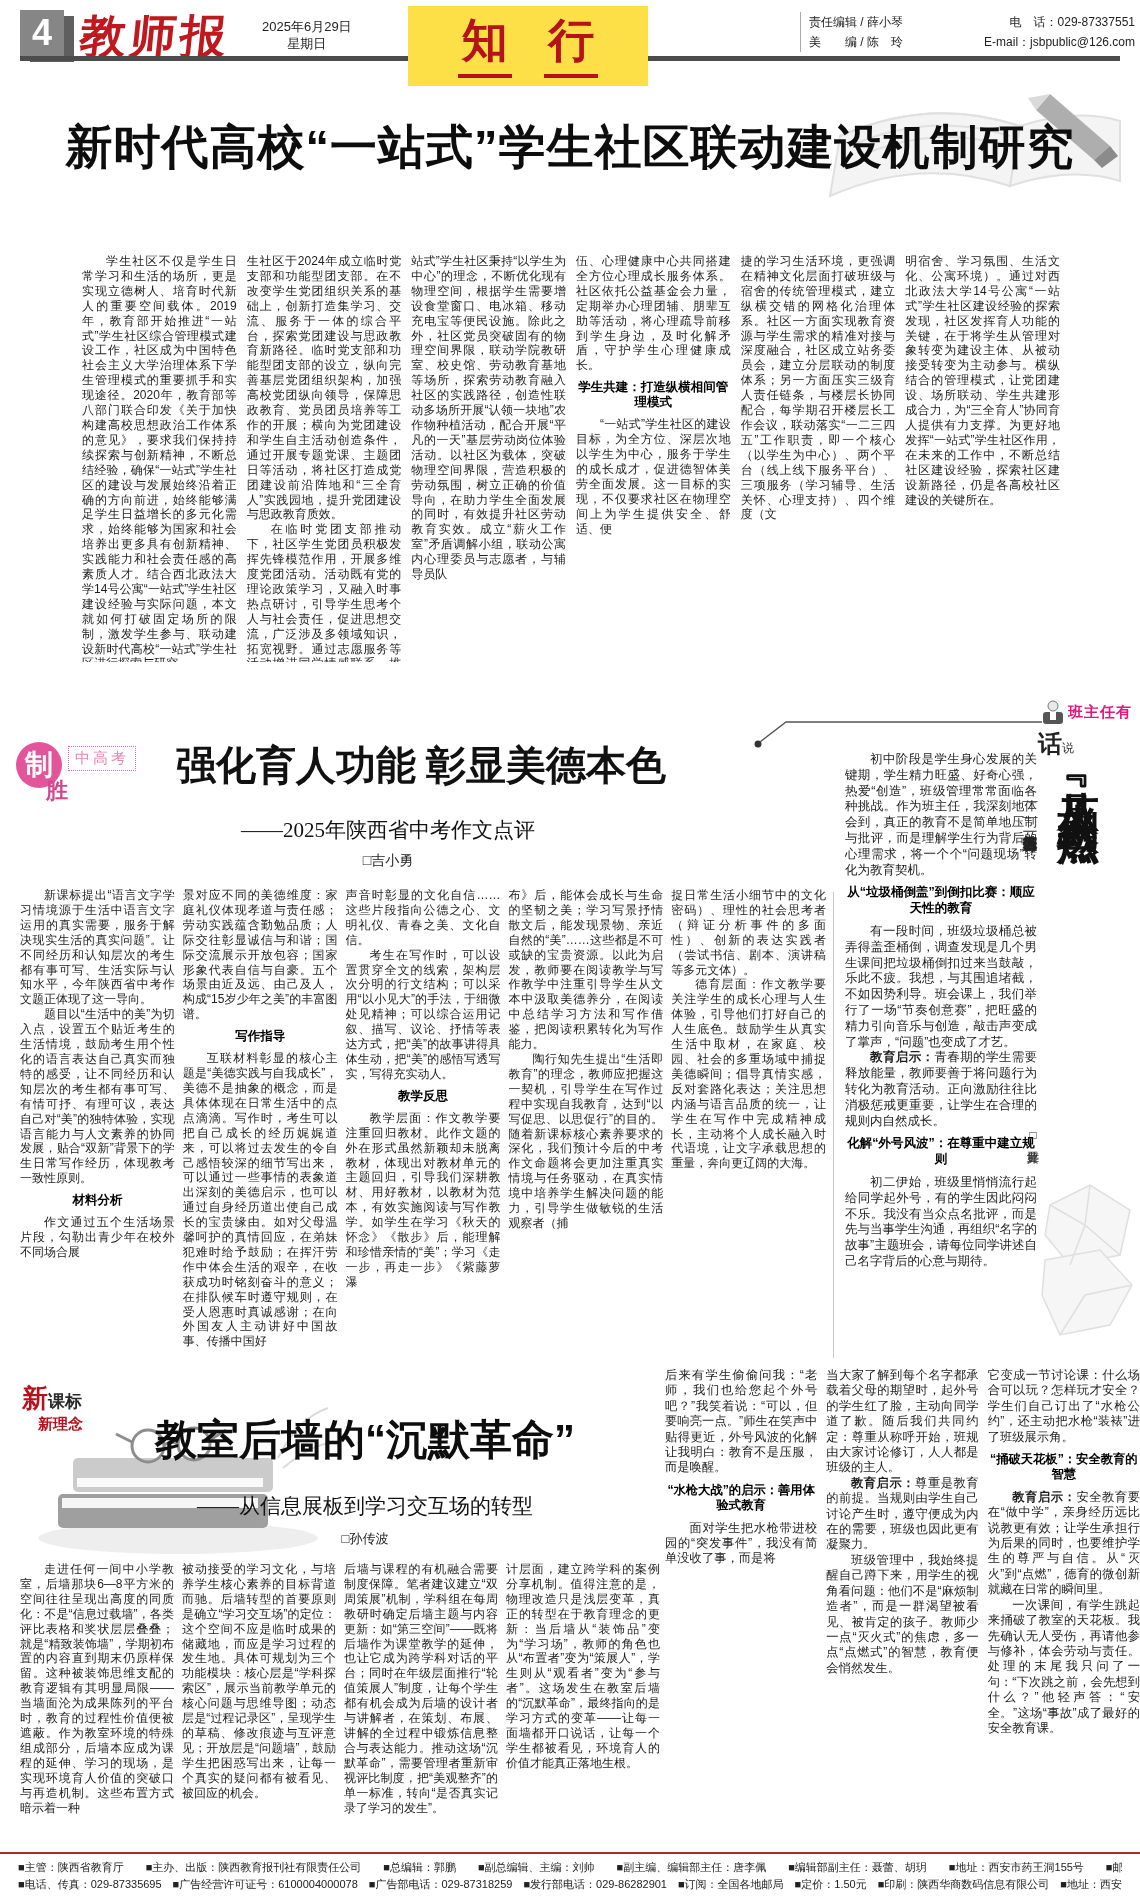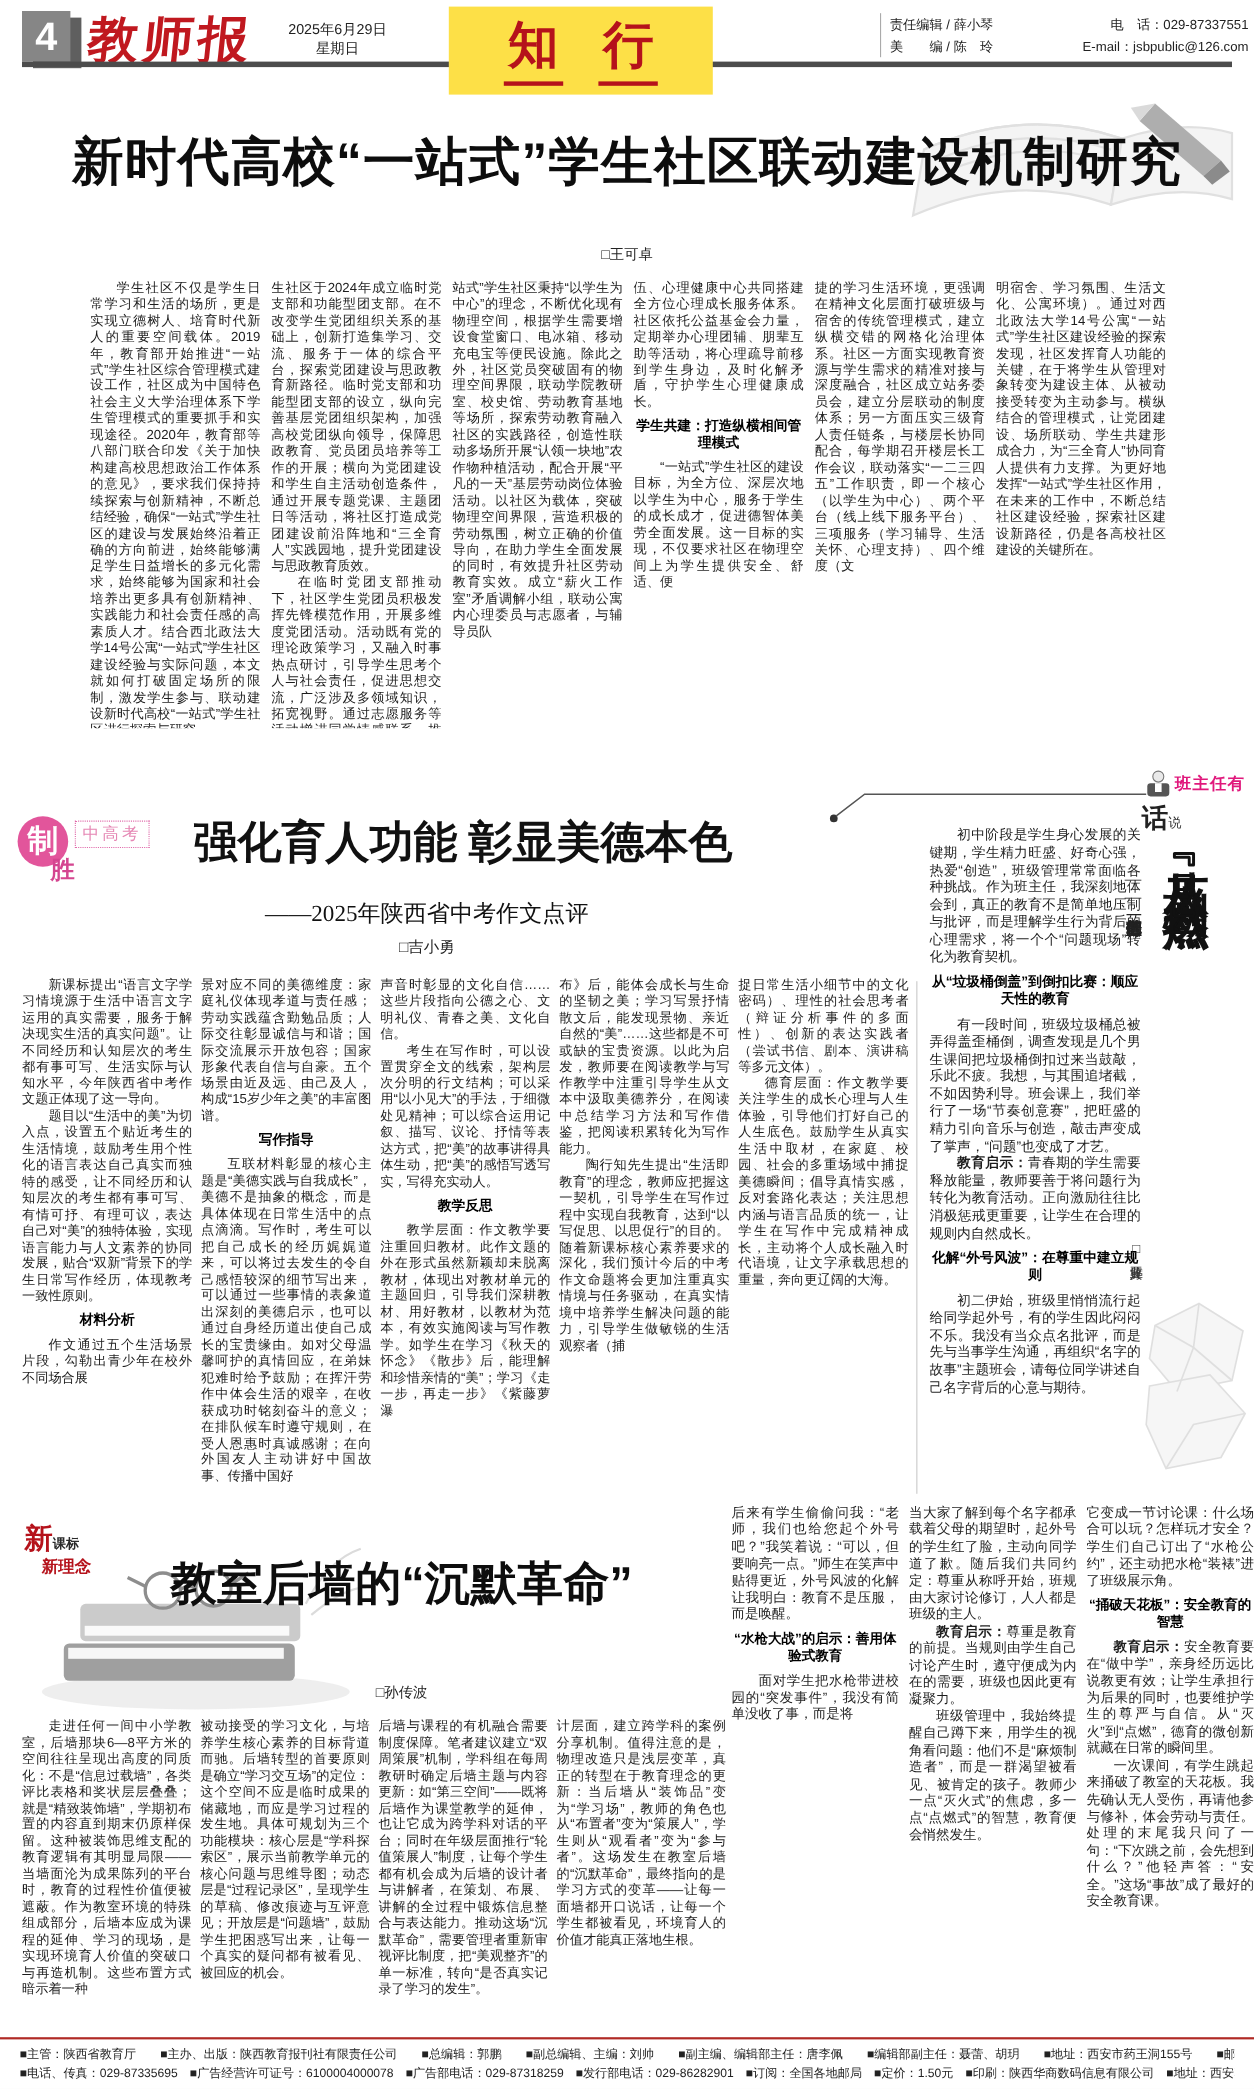--- a/index.html
+++ b/index.html
@@ -63,21 +63,21 @@
            font-size:15px;color:#222;font-family:"Liberation Serif","DejaVu Serif",serif;}
   #bz-vby{left:1024px;top:1128px;writing-mode:vertical-rl;text-orientation:upright;font-size:12px;color:#333;
           font-family:"Liberation Serif","DejaVu Serif",serif;}
   #deco-paper{left:1040px;top:1165px;width:96px;height:190px;opacity:.8;}
   #bz-botcols{left:665px;top:1368px;width:475px;height:478px;gap:9px;}
   #bz-botcols .body-p,#bz-botcols .subhead{font-size:12.3px;line-height:15.4px;}
   
   #wall-badge{left:22px;top:1388px;width:150px;font-family:"Liberation Serif","DejaVu Serif",serif;line-height:22px;}
   #wall-badge .r{color:#b5121b;font-weight:bold;}
   #wall-badge .big{font-size:26px;}
-  #wall-badge .k{color:#2a2a2a;font-size:12px;font-weight:bold;text-align:center;}
+  #wall-badge .k{color:#2a2a2a;font-size:17px;font-weight:bold;text-align:center;}
   #wall-badge .r2{color:#b5121b;font-size:15px;font-weight:bold;}
   #deco-books{left:28px;top:1398px;width:310px;height:158px;opacity:.85;}
   #wall-title{left:150px;top:1412px;width:430px;text-align:center;font-size:42px;font-weight:900;color:#0d0d0d;}
   #wall-subtitle{left:140px;top:1492px;width:450px;text-align:center;font-size:21px;color:#111;
                  font-family:"Liberation Serif","DejaVu Serif",serif;}
   #wall-byline{left:140px;top:1530px;width:450px;text-align:center;font-size:13px;color:#222;
                font-family:"Liberation Serif","DejaVu Serif",serif;}
   #wall-cols{left:20px;top:1562px;width:640px;height:284px;gap:8px;}
   
   #footer-line{left:0;top:1852px;width:1140px;height:2px;background:#b02a25;}
@@ -122,21 +122,20 @@
       <path d="M160 60 Q240 25 320 50" fill="none"></path>
       <path d="M170 70 Q245 38 315 60" fill="none"></path>
     </g>
     <g>
       <polygon points="360,8 420,60 404,74 346,24" fill="#9b9b9b"></polygon>
       <polygon points="346,24 360,8 338,12" fill="#d2d2d2"></polygon>
       <polygon points="404,74 420,60 428,70 412,82" fill="#6f6f6f"></polygon>
     </g>
   </svg>
   <div class="abs" id="main-title">新时代高校“一站式”学生社区联动建设机制研究</div>
-  <div class="abs" id="main-byline">□王可卓</div>
   <div class="abs colwrap" id="main-cols">
       <div class="col">
         <p class="body-p">学生社区不仅是学生日常学习和生活的场所，更是实现立德树人、培育时代新人的重要空间载体。2019年，教育部开始推进“一站式”学生社区综合管理模式建设工作，社区成为中国特色社会主义大学治理体系下学生管理模式的重要抓手和实现途径。2020年，教育部等八部门联合印发《关于加快构建高校思想政治工作体系的意见》，要求我们保持持续探索与创新精神，不断总结经验，确保“一站式”学生社区的建设与发展始终沿着正确的方向前进，始终能够满足学生日益增长的多元化需求，始终能够为国家和社会培养出更多具有创新精神、实践能力和社会责任感的高素质人才。结合西北政法大学14号公寓“一站式”学生社区建设经验与实际问题，本文就如何打破固定场所的限制，激发学生参与、联动建设新时代高校“一站式”学生社区进行探索与研究。</p>
       </div>
       <div class="col">
         <p class="body-p ni">生社区于2024年成立临时党支部和功能型团支部。在不改变学生党团组织关系的基础上，创新打造集学习、交流、服务于一体的综合平台，探索党团建设与思政教育新路径。临时党支部和功能型团支部的设立，纵向完善基层党团组织架构，加强高校党团纵向领导，保障思政教育、党员团员培养等工作的开展；横向为党团建设和学生自主活动创造条件，通过开展专题党课、主题团日等活动，将社区打造成党团建设前沿阵地和“三全育人”实践园地，提升党团建设与思政教育质效。</p>
         <p class="body-p">在临时党团支部推动下，社区学生党团员积极发挥先锋模范作用，开展多维度党团活动。活动既有党的理论政策学习，又融入时事热点研讨，引导学生思考个人与社会责任，促进思想交流，广泛涉及多领域知识，拓宽视野。通过志愿服务等活动增进同学情感联系，推动思政教育落实到个人，打通育人“最后一公里”。</p>
       </div>
       <div class="col">
         <p class="body-p ni">站式”学生社区秉持“以学生为中心”的理念，不断优化现有物理空间，根据学生需要增设食堂窗口、电冰箱、移动充电宝等便民设施。除此之外，社区党员突破固有的物理空间界限，联动学院教研室、校史馆、劳动教育基地等场所，探索劳动教育融入社区的实践路径，创造性联动多场所开展“认领一块地”农作物种植活动，配合开展“平凡的一天”基层劳动岗位体验活动。以社区为载体，突破物理空间界限，营造积极的劳动氛围，树立正确的价值导向，在助力学生全面发展的同时，有效提升社区劳动教育实效。成立“薪火工作室”矛盾调解小组，联动公寓内心理委员与志愿者，与辅导员队</p>
@@ -265,20 +264,21 @@
   </svg>
   <div class="abs" id="wall-badge">
     <div>
       <span class="r big">新</span><span class="k">课标</span>
     </div>
     <div style="margin-left:16px;">
       <span class="r2">新理念</span>
     </div>
   </div>
   <div class="abs" id="wall-title">教室后墙的“沉默革命”</div>
+  <div class="abs" id="wall-subtitle">——从信息展板到学习交互场的转型</div>
   <div class="abs" id="wall-byline">□孙传波</div>
   <div class="abs colwrap" id="wall-cols">
       <div class="col">
         <p class="body-p">走进任何一间中小学教室，后墙那块6—8平方米的空间往往呈现出高度的同质化：不是“信息过载墙”，各类评比表格和奖状层层叠叠；就是“精致装饰墙”，学期初布置的内容直到期末仍原样保留。这种被装饰思维支配的教育逻辑有其明显局限——当墙面沦为成果陈列的平台时，教育的过程性价值便被遮蔽。作为教室环境的特殊组成部分，后墙本应成为课程的延伸、学习的现场，是实现环境育人价值的突破口与再造机制。这些布置方式暗示着一种</p>
       </div>
       <div class="col">
         <p class="body-p ni">被动接受的学习文化，与培养学生核心素养的目标背道而驰。后墙转型的首要原则是确立“学习交互场”的定位：这个空间不应是临时成果的储藏地，而应是学习过程的发生地。具体可规划为三个功能模块：核心层是“学科探索区”，展示当前教学单元的核心问题与思维导图；动态层是“过程记录区”，呈现学生的草稿、修改痕迹与互评意见；开放层是“问题墙”，鼓励学生把困惑写出来，让每一个真实的疑问都有被看见、被回应的机会。</p>
       </div>
       <div class="col">
         <p class="body-p ni">后墙与课程的有机融合需要制度保障。笔者建议建立“双周策展”机制，学科组在每周教研时确定后墙主题与内容更新：如“第三空间”——既将后墙作为课堂教学的延伸，也让它成为跨学科对话的平台；同时在年级层面推行“轮值策展人”制度，让每个学生都有机会成为后墙的设计者与讲解者，在策划、布展、讲解的全过程中锻炼信息整合与表达能力。推动这场“沉默革命”，需要管理者重新审视评比制度，把“美观整齐”的单一标准，转向“是否真实记录了学习的发生”。</p>

